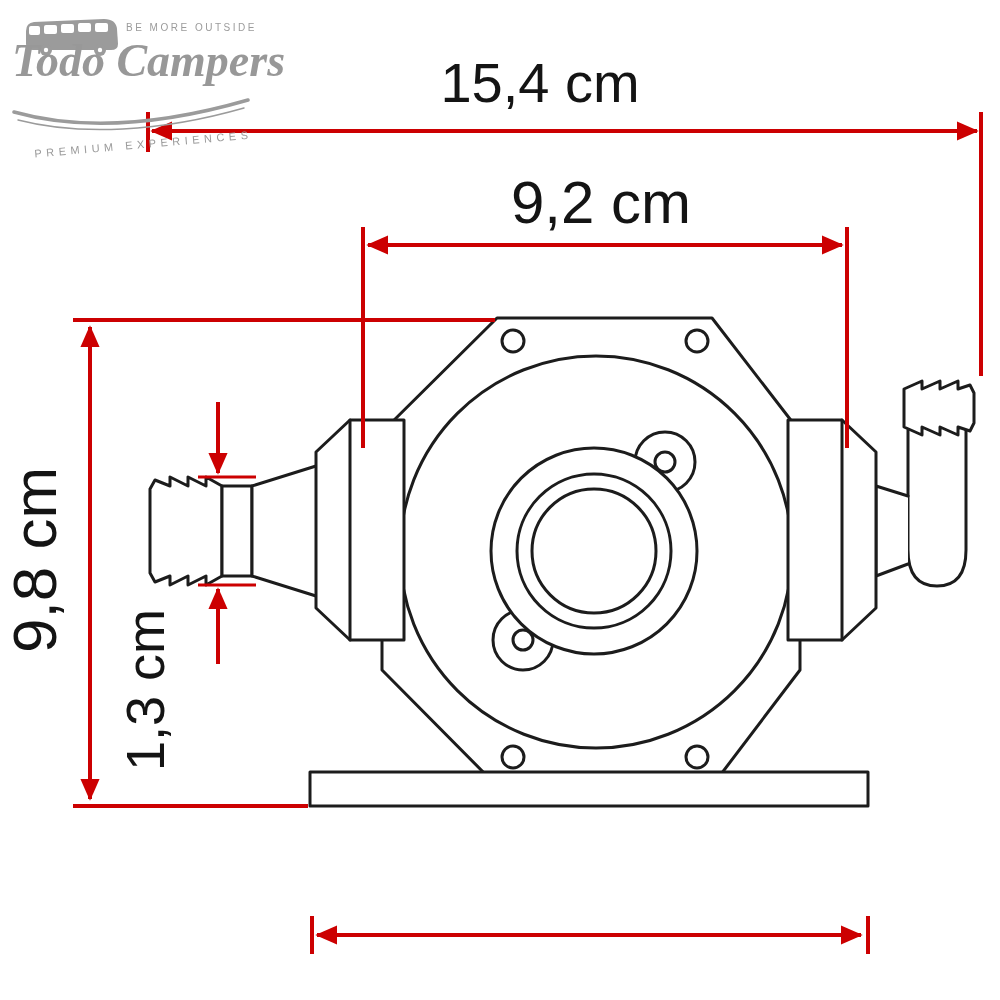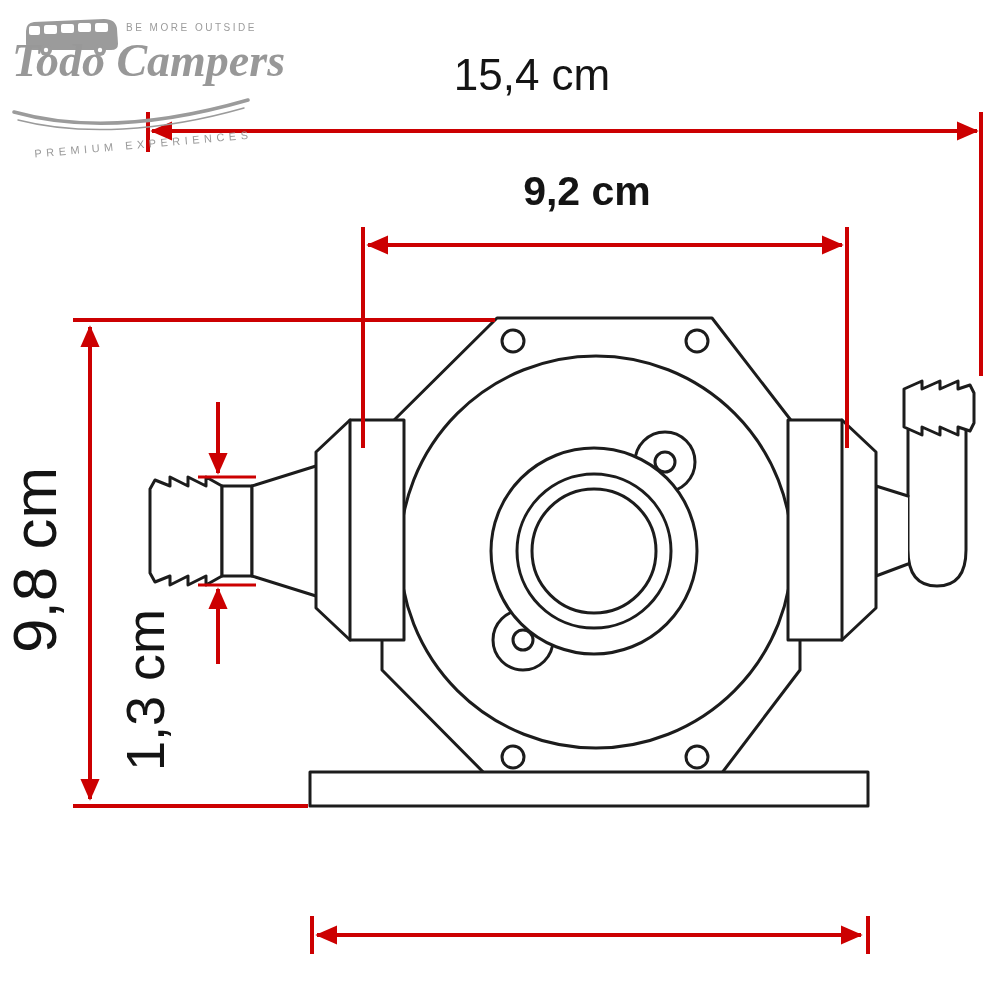--- a/index.html
+++ b/index.html
@@ -7,22 +7,22 @@
   #canvas {
     position:relative; width:1000px; height:1000px; background:#ffffff;
     font-family:"Liberation Sans", sans-serif;
   }
   svg.art { position:absolute; left:0; top:0; }
 
   .dim-label {
     position:absolute; color:#141414; text-align:center; white-space:nowrap;
     font-family:"Liberation Sans", sans-serif; font-weight:400;
   }
-  #lbl-overall-width  { left:292px; top:50px;  width:480px; font-size:44px; }
-  #lbl-port-spacing   { left:347px; top:168px; width:480px; font-size:41px;font-weight:bold; }
+  #lbl-overall-width  { left:300px; top:50px;  width:480px; font-size:56px; }
+  #lbl-port-spacing   { left:361px; top:168px; width:480px; font-size:60px; }
   #lbl-base-width     { left:348px; top:845px; width:480px; font-size:60px; }
   #lbl-overall-height { left:-115px; top:525px; width:300px; height:70px; line-height:70px;
                         font-size:62px; transform:rotate(-90deg); }
   #lbl-barb-diameter  { left:25px; top:660px; width:240px; height:60px; line-height:60px;
                         font-size:54px; transform:rotate(-90deg); }
 
   .logo { position:absolute; left:8px; top:4px; width:280px; height:165px; }
   .logo .tag-top {
     position:absolute; left:112px; top:18px; font-size:10px; letter-spacing:2.5px;
     color:#9b9b9b; white-space:nowrap;padding-left:6px;

